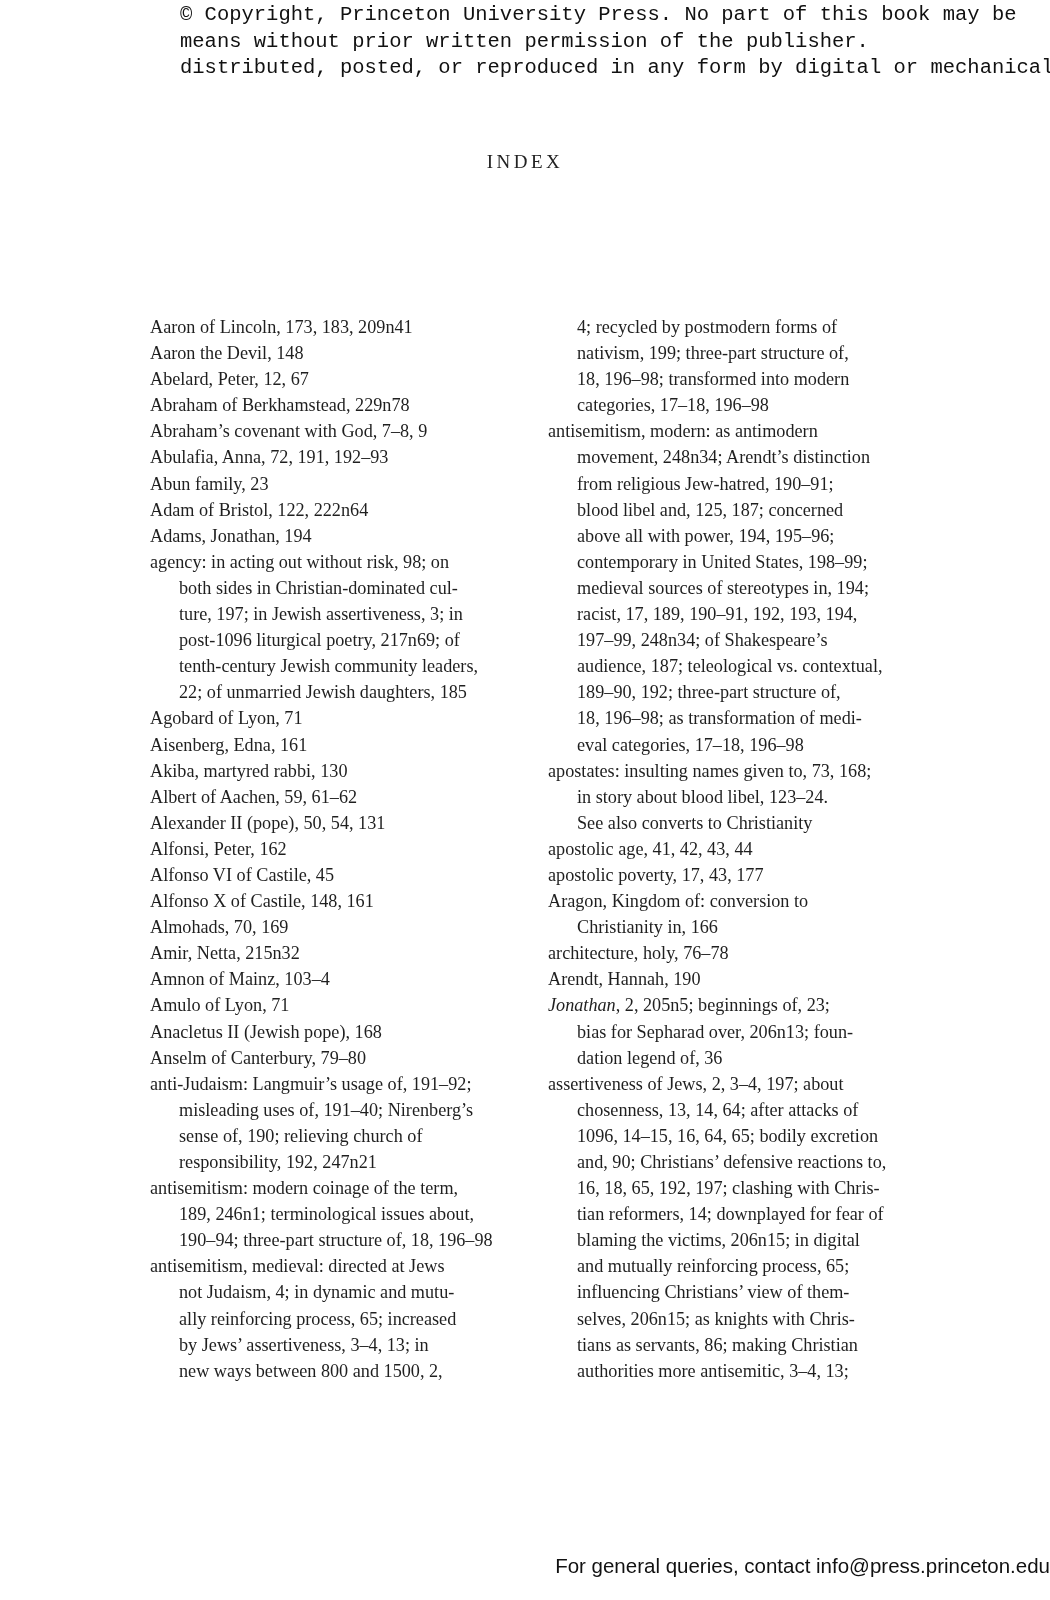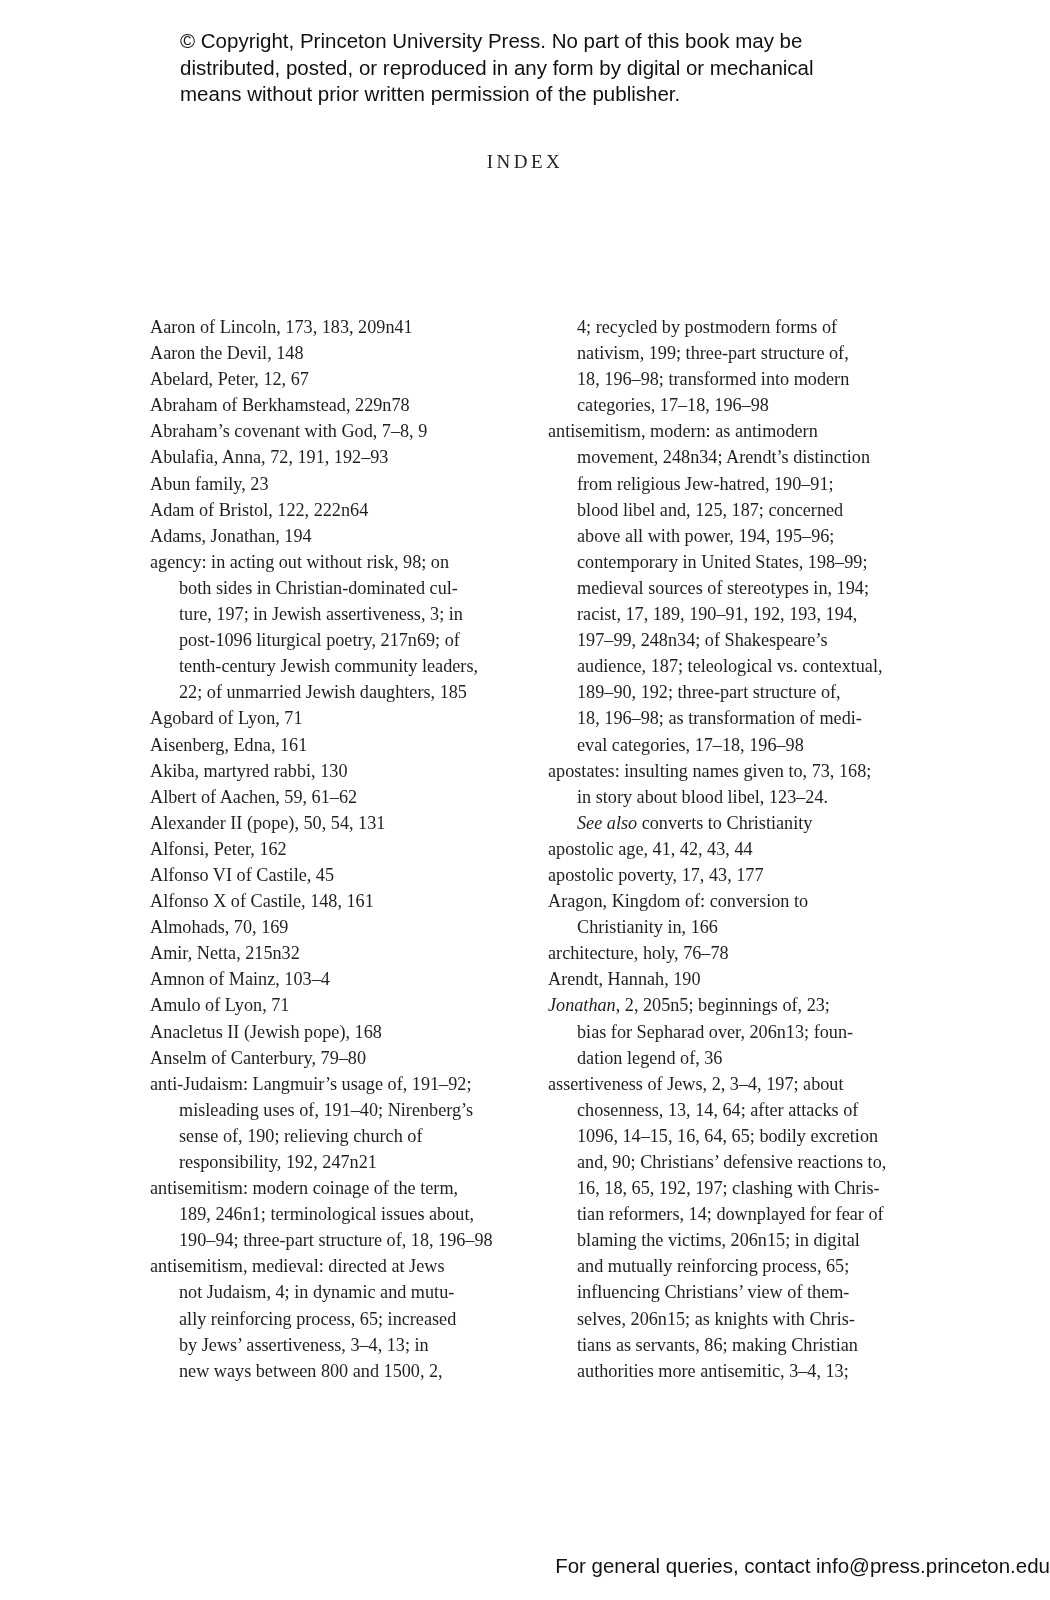--- a/index.html
+++ b/index.html
@@ -10,23 +10,23 @@
     body {
       width: 1050px;
       height: 1600px;
       position: relative;
       overflow: hidden;
       color: #1c1c1c;
     }
     .copyright {
       position: absolute;
       left: 180px;
-      top: 28px;
+      top: 2px;
       width: 720px;
-      font-family: Liberation Sans, sans-serif;
+      font-family: Liberation Mono, monospace;
       font-size: 20.5px;
       line-height: 26.5px;
       color: #111111;
       margin: 0;
     }
     .copyright .cl { display: block; white-space: nowrap; }
     .index-title {
       position: absolute;
       left: 0;
       width: 1050px;
@@ -47,43 +47,43 @@
       font-size: 18.2px;
       line-height: 26.1px;
       color: #1f1f1f;
     }
     .col-left { left: 150px; }
     .col-right { left: 548px; }
     .entry { margin: 0; }
     .line { display: block; white-space: nowrap; }
     .line.cont { padding-left: 29px; }
     .line.first { padding-left: 0; }
-    .see-also { font-style: italic; }
+    .see-also { }
     .ital { font-style: italic; }
     .footer {
       position: absolute;
       left: 0;
       width: 1050px;
       top: 1554px;
       text-align: right;
       font-family: "Liberation Sans", sans-serif;
       font-size: 20.5px;
       color: #111111;
       margin: 0;
       padding-left: 12px;
       box-sizing: border-box;
     }
   </style>
 </head>
 <body>
 
 <div class="copyright">
   <span class="cl">© Copyright, Princeton University Press. No part of this book may be</span>
+  <span class="cl">means without prior written permission of the publisher.</span>
   <span class="cl">distributed, posted, or reproduced in any form by digital or mechanical</span>
-  <span class="cl">means without prior written permission of the publisher.</span>
 </div>
 
 <h1 class="index-title">INDEX</h1>
 
 <div class="col col-left" id="col-left">
     <div class="entry">
       <span class="line first">Aaron of Lincoln, 173, 183, 209n41</span>
     </div>
     <div class="entry">
       <span class="line first">Aaron the Devil, 148</span>

